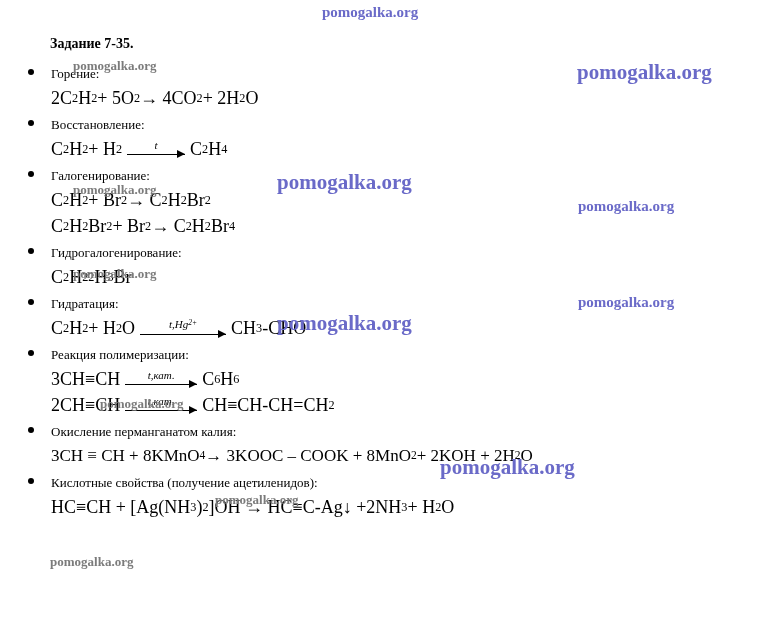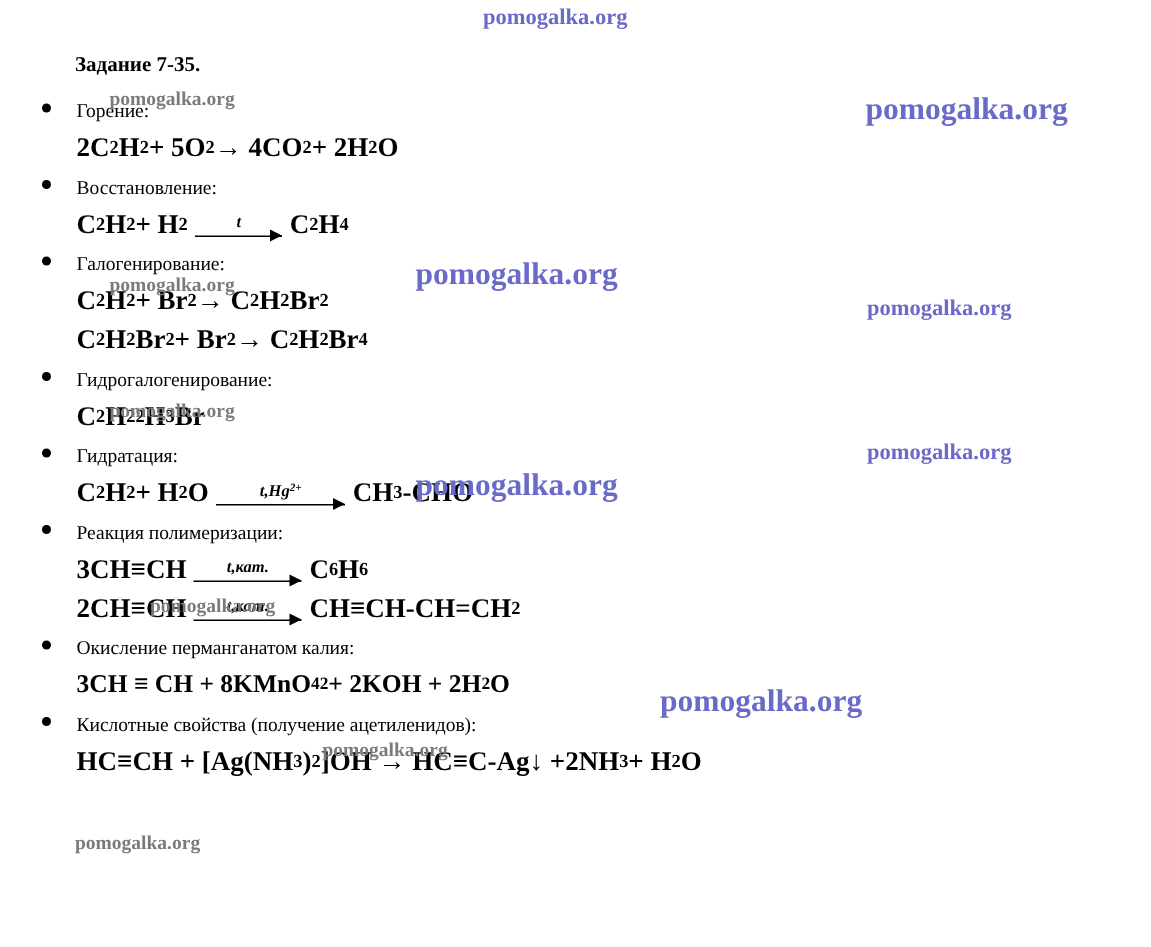--- a/index.html
+++ b/index.html
@@ -53,21 +53,21 @@
   .heading {
     font-size: 13px;
     line-height: 23px;
     white-space: nowrap;
   }
   .eq {
     font-size: 18px;
     line-height: 26px;
     white-space: nowrap;
     display: flex;
-    font-weight: bold;
+    align-items: center;
   }
   .eq.small {
     font-size: 17px;
   }
   sub {
     font-size: 0.68em;
     vertical-align: -0.25em;
   }
   sup {
     font-size: 0.68em;
@@ -281,20 +281,21 @@
           </div>
         </div>
       </div>
       <div class="item">
         <span class="bullet"></span>
         <div class="item-body">
           <div class="heading">Окисление перманганатом калия:</div>
           <div class="eq small">
             <span>3CH ≡ CH + 8KMnO</span>
             <sub>4</sub>
+            <span> → 3KOOC – COOK + 8MnO</span>
             <sub>2</sub>
             <span> + 2KOH + 2H</span>
             <sub>2</sub>
             <span>O</span>
           </div>
         </div>
       </div>
       <div class="item">
         <span class="bullet"></span>
         <div class="item-body">

